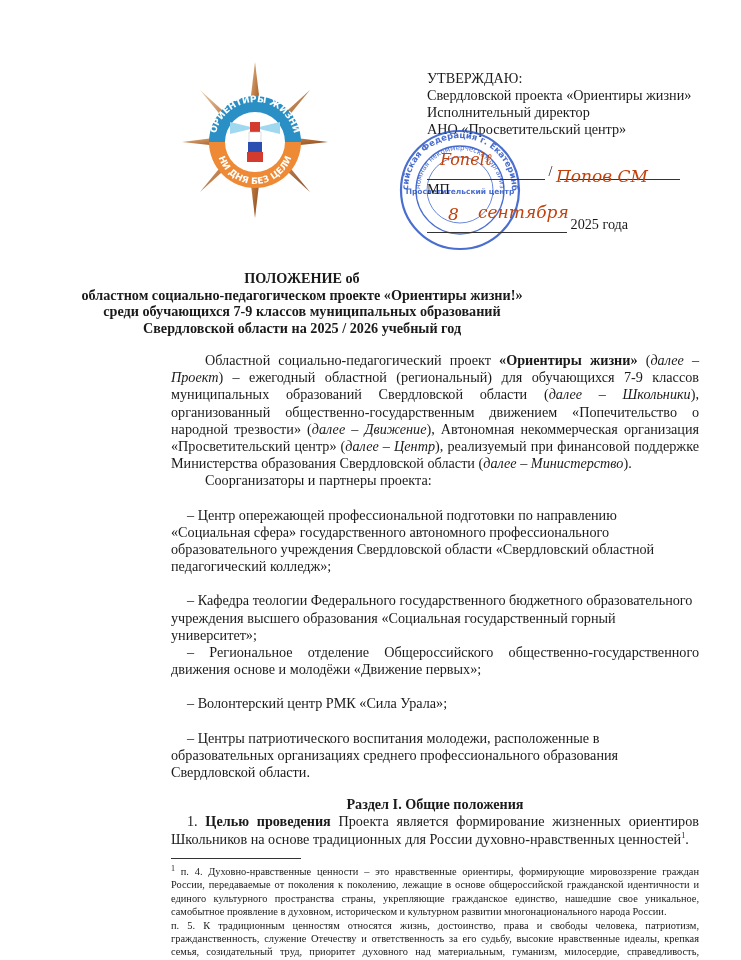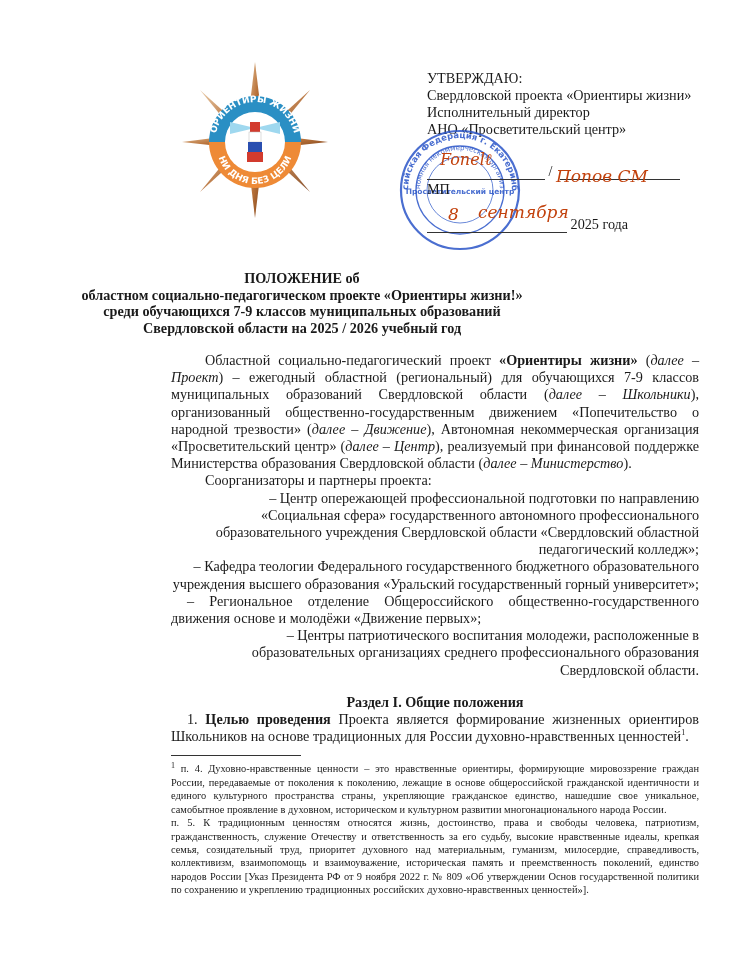--- a/index.html
+++ b/index.html
@@ -20,21 +20,21 @@
 
   
   .title { position: absolute; left: 0; width: 604px; top: 270px; text-align: center; font-weight: bold; font-size: 14.2px; line-height: 16.5px; }
 
   
   .body { position: absolute; left: 171px; width: 528px; font-size: 14.2px; line-height: 17.2px; text-align: justify; }
   .p-intro { top: 352px; }
   .indent { text-indent: 34px; }
   .li { text-indent: 16px; margin: 0; }
   .li.just { text-align: justify; }
-  .li-left { text-align: right; }
+  .li-left { text-align: left; margin-top: 17px; }
   .section { text-align: center; font-weight: bold; margin-top: 15px; }
   .hr { width: 130px; border-top: 1px solid #333; margin: 10px 0 6px 0; }
   .fn { font-size: 10.4px; line-height: 13.4px; text-align: justify; }
   b { font-weight: bold; }
   i { font-style: italic; }
   sup { font-size: 8px; line-height: 0; }
 </style>
 </head>
 <body>
 
@@ -124,22 +124,23 @@
     <div>областном социально-педагогическом проекте «Ориентиры жизни!»</div>
     <div>среди обучающихся 7-9 классов муниципальных образований</div>
     <div>Свердловской области на 2025 / 2026 учебный год</div>
   </div>
 
   <div class="body p-intro">
     <p class="indent" style="margin:0;"><span>Областной социально-педагогический проект </span><b>«Ориентиры жизни»</b><span> (</span><i>далее – Проект</i><span>) – ежегодный областной (региональный) для обучающихся 7-9 классов муниципальных образований Свердловской области (</span><i>далее – Школьники</i><span>), организованный общественно-государственным движением «Попечительство о народной трезвости» (</span><i>далее – Движение</i><span>), Автономная некоммерческая организация «Просветительский центр» (</span><i>далее – Центр</i><span>), реализуемый при финансовой поддержке Министерства образования Свердловской области (</span><i>далее – Министерство</i><span>).</span></p>
 
     <p class="indent" style="margin:0;">Соорганизаторы и партнеры проекта:</p>
     <p class="li li-left">–  Центр опережающей профессиональной подготовки по направлению «Социальная сфера» государственного автономного профессионального образовательного учреждения Свердловской области «Свердловский областной педагогический колледж»;</p>
-    <p class="li li-left">–  Кафедра теологии Федерального государственного бюджетного образовательного учреждения высшего образования «Уральский государственный горный университет»;</p>
+    <p class="li li-left">–  Кафедра теологии Федерального государственного бюджетного образовательного учреждения высшего образования «Социальная государственный горный университет»;</p>
     <p class="li just">– Региональное отделение Общероссийского общественно-государственного движения основе и молодёжи «Движение первых»;</p>
+    <p class="li li-left">–  Волонтерский центр РМК «Сила Урала»;</p>
     <p class="li li-left">–  Центры патриотического воспитания молодежи, расположенные в образовательных организациях среднего профессионального образования Свердловской области.</p>
 
     <div class="section">Раздел I. Общие положения</div>
     <p class="li just" style="text-indent:16px;"><span>1. </span><b>Целью проведения</b><span> Проекта является формирование жизненных ориентиров Школьников на основе традиционных для России духовно-нравственных ценностей</span><sup>1</sup><span>.</span></p>
 
     <div class="hr"></div>
     <div class="fn">
       <div><sup>1</sup><span> п. 4. Духовно-нравственные ценности – это нравственные ориентиры, формирующие мировоззрение граждан России, передаваемые от поколения к поколению, лежащие в основе общероссийской гражданской идентичности и единого культурного пространства страны, укрепляющие гражданское единство, нашедшие свое уникальное, самобытное проявление в духовном, историческом и культурном развитии многонационального народа России.</span></div>
       <div>п. 5. К традиционным ценностям относятся жизнь, достоинство, права и свободы человека, патриотизм, гражданственность, служение Отечеству и ответственность за его судьбу, высокие нравственные идеалы, крепкая семья, созидательный труд, приоритет духовного над материальным, гуманизм, милосердие, справедливость, коллективизм, взаимопомощь и взаимоуважение, историческая память и преемственность поколений, единство народов России [Указ Президента РФ от 9 ноября 2022 г. № 809 «Об утверждении Основ государственной политики по сохранению и укреплению традиционных российских духовно-нравственных ценностей»].</div>
     </div>

